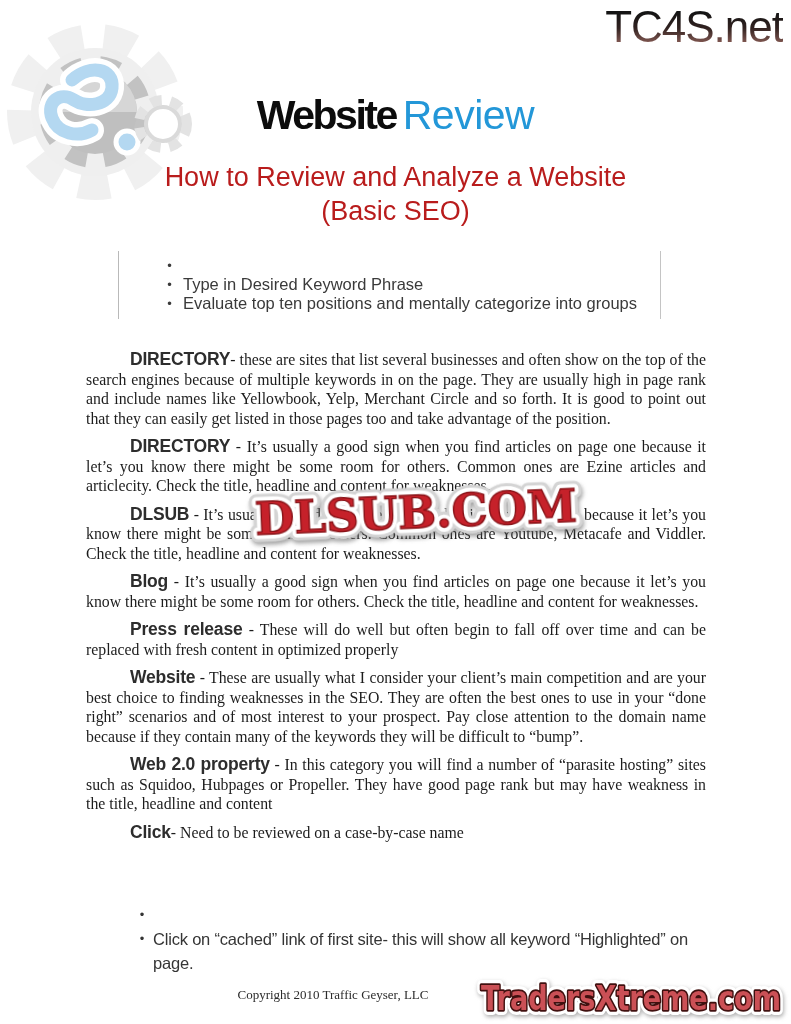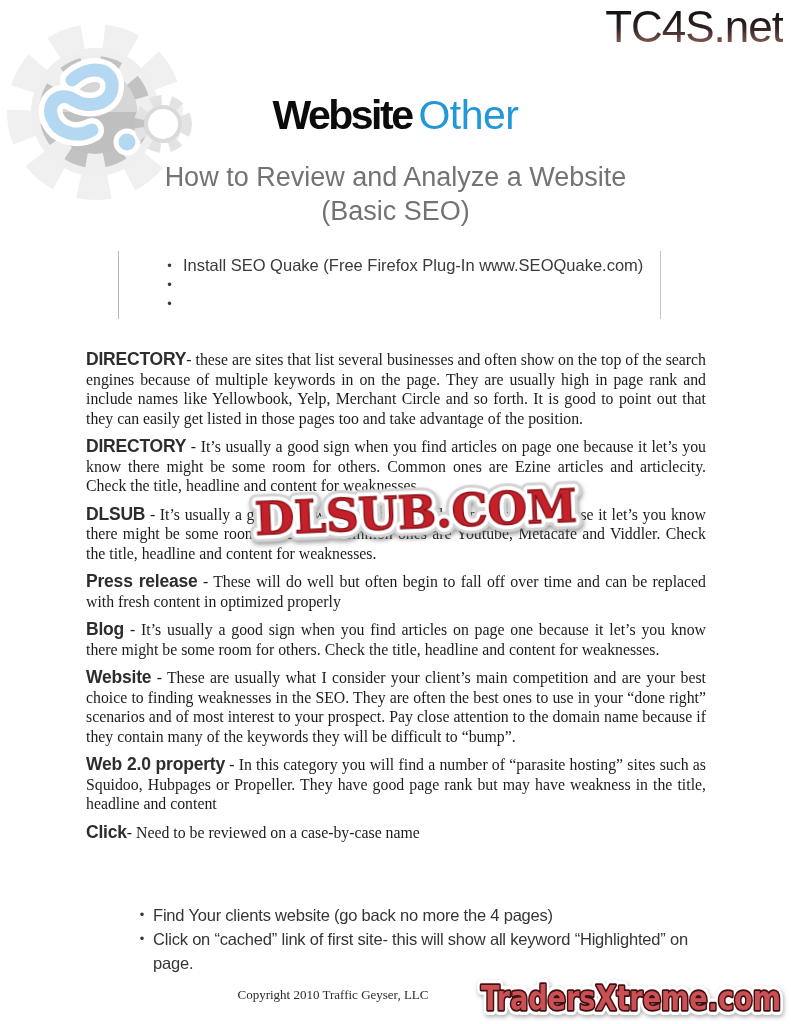--- a/index.html
+++ b/index.html
@@ -15,38 +15,38 @@
         -webkit-background-clip:text;background-clip:text;color:transparent;text-align:right;}
 
   
   .title{position:absolute;top:92px;left:0;width:100%;text-align:center;
          font-family:"Liberation Sans",sans-serif;font-size:41px;white-space:nowrap;}
   .title .w-black{font-weight:700;letter-spacing:-2.5px;color:#0c0c0c;}
   .title .w-blue{color:#2397d8;font-weight:400;letter-spacing:-0.5px;margin-left:7px;}
 
   .subtitle{position:absolute;top:160px;left:0;width:100%;text-align:center;
             font-family:"Liberation Sans",sans-serif;font-size:27px;
-            color:#737373;line-height:34px;font-weight:400;}
+            color:#b91c1c;line-height:34px;font-weight:400;}
 
   
   .intro{position:absolute;top:251px;left:118px;width:541px;
          border-left:1px solid #b9b9b9;border-right:1px solid #c4c4c4;
          padding:5px 0 6px 0;}
   .intro .li, .closing .li{display:flex;
          font-family:"Liberation Sans",sans-serif;font-size:16.5px;color:#3a3a3a;}
   .intro .li{line-height:19px;}
   .intro .dot{width:27px;text-align:center;flex:0 0 27px;margin-left:37px;font-size:13px;}
   .intro .li-text{flex:1;}
 
   
   .main{position:absolute;top:350px;left:86px;width:620px;}
   .main p{margin:0 0 9px 0;font-size:15.8px;line-height:19.5px;
           text-align:justify;color:#1c1c1c;}
   .sh{font-family:"Liberation Sans",sans-serif;font-weight:700;
-      font-size:17.5px;color:#2d2d2d;letter-spacing:-0.2px;}
+      font-size:17.5px;color:#2d2d2d;letter-spacing:-0.2px;margin-left:44px;}
 
   
   .watermark{position:absolute;left:245px;top:478px;z-index:6;
              transform:rotate(-2.4deg);pointer-events:none;}
   .watermark svg{filter:drop-shadow(1px 3px 2px rgba(90,90,90,.55));}
   .wm-back{font-family:"DejaVu Serif",serif;font-weight:700;font-size:45px;
            fill:none;stroke:#d4d4d4;stroke-width:15;stroke-linejoin:round;}
   .wm-mid{font-family:"DejaVu Serif",serif;font-weight:700;font-size:45px;
           fill:none;stroke:#ffffff;stroke-width:9;stroke-linejoin:round;}
   .wm-front{font-family:"DejaVu Serif",serif;font-weight:700;font-size:45px;
@@ -92,63 +92,63 @@
 
     <g transform="translate(163,124)">
       <circle r="24" fill="none" stroke="#e3e3e3" stroke-width="10" stroke-dasharray="11 9"></circle>
       <circle r="17" fill="#ffffff" stroke="#dadada" stroke-width="4"></circle>
     </g>
   </svg>
 </div>
 
 <div class="tc4s">TC4S.net</div>
 
-<div class="title"><span class="w-black">Website</span><span class="w-blue">Other</span></div>
+<div class="title"><span class="w-black">Website</span><span class="w-blue">Review</span></div>
 
 <div class="subtitle">
   <div>How to Review and Analyze a Website</div>
   <div>(Basic SEO)</div>
 </div>
 
 <div class="intro">
   <div class="li">
     <span class="dot">•</span>
-    <span class="li-text">Install SEO Quake (Free Firefox Plug-In www.SEOQuake.com)</span>
   </div>
   <div class="li">
     <span class="dot">•</span>
+    <span class="li-text">Type in Desired Keyword Phrase</span>
   </div>
   <div class="li">
     <span class="dot">•</span>
+    <span class="li-text">Evaluate top ten positions and mentally categorize into groups</span>
   </div>
 </div>
 
 <div class="main">
   <p><span class="sh">DIRECTORY</span><span>- </span><span>these are sites that list several businesses and often show on the top of the search engines because of multiple keywords in on the page. They are usually high in page rank and include names like Yellowbook, Yelp, Merchant Circle and so forth. It is good to point out that they can easily get listed in those pages too and take advantage of the position.</span></p>
   <p><span class="sh">DIRECTORY</span><span> - </span><span>It’s usually a good sign when you find articles on page one because it let’s you know there might be some room for others. Common ones are Ezine articles and articlecity. Check the title, headline and content for weaknesses.</span></p>
   <p><span class="sh">DLSUB</span><span> - </span><span>It’s usually a good sign when you find articles on page one because it let’s you know there might be some room for others. Common ones are Youtube, Metacafe and Viddler. Check the title, headline and content for weaknesses.</span></p>
+  <p><span class="sh">Blog</span><span> - </span><span>It’s usually a good sign when you find articles on page one because it let’s you know there might be some room for others. Check the title, headline and content for weaknesses.</span></p>
   <p><span class="sh">Press release</span><span> - </span><span>These will do well but often begin to fall off over time and can be replaced with fresh content in optimized properly</span></p>
-  <p><span class="sh">Blog</span><span> - </span><span>It’s usually a good sign when you find articles on page one because it let’s you know there might be some room for others. Check the title, headline and content for weaknesses.</span></p>
   <p><span class="sh">Website</span><span> - </span><span>These are usually what I consider your client’s main competition and are your best choice to finding weaknesses in the SEO. They are often the best ones to use in your “done right” scenarios and of most interest to your prospect. Pay close attention to the domain name because if they contain many of the keywords they will be difficult to “bump”.</span></p>
   <p><span class="sh">Web 2.0 property</span><span> - </span><span>In this category you will find a number of “parasite hosting” sites such as Squidoo, Hubpages or Propeller. They have good page rank but may have weakness in the title, headline and content</span></p>
   <p><span class="sh">Click</span><span>- </span><span>Need to be reviewed on a case-by-case name</span></p>
 </div>
 
 <div class="watermark">
   <svg width="342" height="68" viewBox="0 0 342 68">
     <text class="wm-back" x="171" y="50" text-anchor="middle" textLength="322" lengthAdjust="spacingAndGlyphs">DLSUB.COM</text>
     <text class="wm-mid" x="171" y="50" text-anchor="middle" textLength="322" lengthAdjust="spacingAndGlyphs">DLSUB.COM</text>
     <text class="wm-front" x="171" y="50" text-anchor="middle" textLength="322" lengthAdjust="spacingAndGlyphs">DLSUB.COM</text>
   </svg>
 </div>
 
 <div class="closing">
   <div class="li">
     <span class="dot">•</span>
-    <span class="li-text">Find Your clients website (go back no more the 4 pages)</span>
   </div>
   <div class="li">
     <span class="dot">•</span>
     <span class="li-text">Click on “cached” link of first site- this will show all keyword “Highlighted” on page.</span>
   </div>
 </div>
 
 <div class="copyright">Copyright 2010 Traffic Geyser, LLC</div>
 
 <div class="brand">

